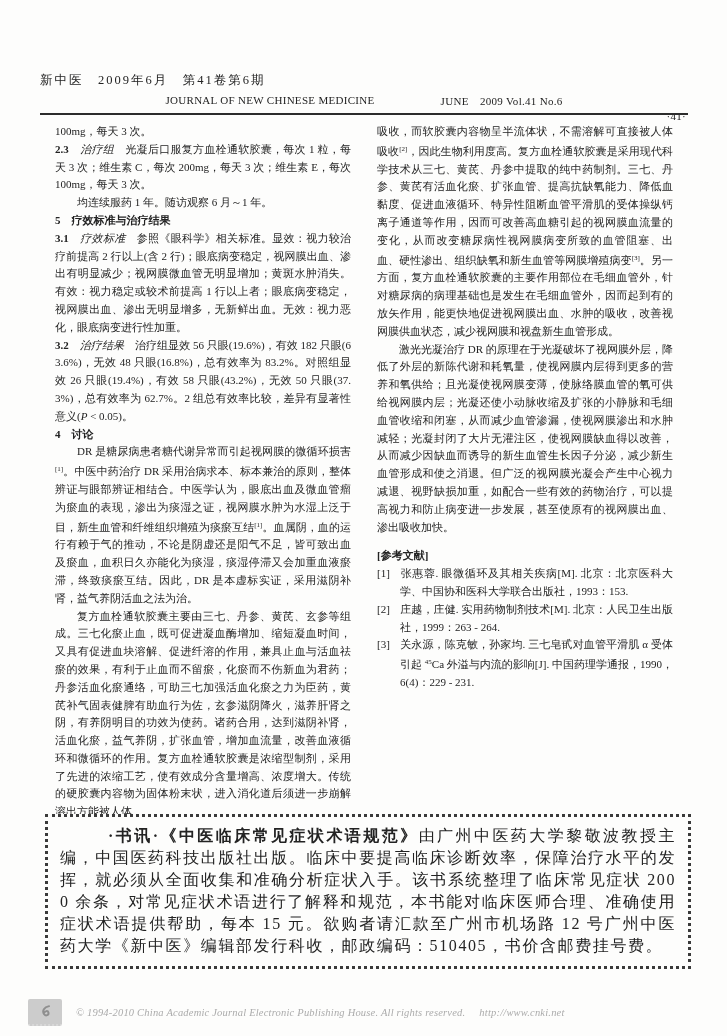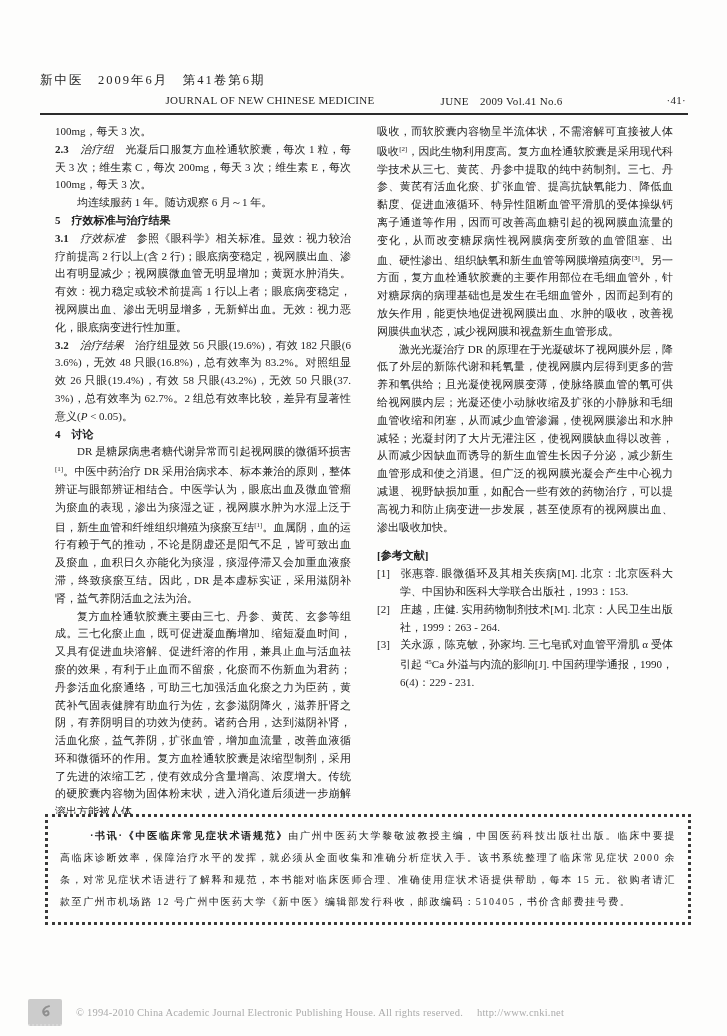--- a/index.html
+++ b/index.html
@@ -6,49 +6,49 @@
   .page{
     position:relative;width:727px;height:1036px;background:#fdfdfc;
     font-family:"Liberation Serif","DejaVu Serif",serif;color:#232323;
     overflow:hidden;
   }
   
   .header{position:absolute;top:72px;left:40px;width:648px;}
   .h-cn{font-weight:normal;font-size:12.5px;letter-spacing:2px;}
   .h-en{position:relative;margin-top:5px;font-size:11px;letter-spacing:.3px;
         display:flex;justify-content:center;gap:66px;}
-  .h-page{position:absolute;right:2px;top:0;}
+  .h-page{position:absolute;right:2px;top:16px;}
   .h-rule{position:absolute;top:113px;left:40px;width:648px;height:2px;background:#2c2c2c;}
   
   .cols{position:absolute;top:123px;left:55px;width:618px;display:flex;gap:26px;}
   .col{width:302px;font-size:11px;line-height:17.8px;text-align:justify;
        word-break:break-all;}
   .col p{margin:0;}
   .ind{text-indent:2em;}
   .t-heading{font-weight:bold;}
   .t-refhead{font-weight:bold;margin-top:11px !important;}
   .t-ref{padding-left:2.1em;}
   .refno{display:inline-block;width:2.1em;margin-left:-2.1em;}
   .t-editor{text-align:right;font-weight:bold;margin-top:3px !important;padding-right:4px;}
   span.b{font-weight:bold;}
   span.i{font-style:italic;}
   span.sup{font-size:7px;vertical-align:4px;}
   
   .book{position:absolute;left:45px;top:814px;width:616px;
         border:3px dotted #3a3a3a;padding:8px 12px 9px 12px;
-        font-size:10px;line-height:22px;letter-spacing:1.6px;text-align:justify;
+        font-size:16px;line-height:22px;letter-spacing:1.6px;text-align:justify;
         word-break:break-all;background:#fdfdfc;}
   .book p{margin:0;text-indent:3em;}
   
   .footer{position:absolute;left:28px;top:999px;width:690px;display:flex;
           align-items:center;gap:14px;color:#ababab;font-size:10.5px;letter-spacing:.2px;}
   .logo{width:34px;height:25px;background:#cccccc;border-radius:2px;
         display:flex;align-items:center;justify-content:center;
         border-bottom:2px dotted #d8d8d8;flex:0 0 auto;}
-  .footer .txt{white-space:nowrap;}
+  .footer .txt{white-space:nowrap;font-style:italic;}
 </style>
 </head>
 <body>
 
 <div class="page">
 
   <div class="header">
     <div class="h-cn">新中医　2009年6月　第41卷第6期</div>
     <div class="h-en">
       <span>JOURNAL OF NEW CHINESE MEDICINE</span>

